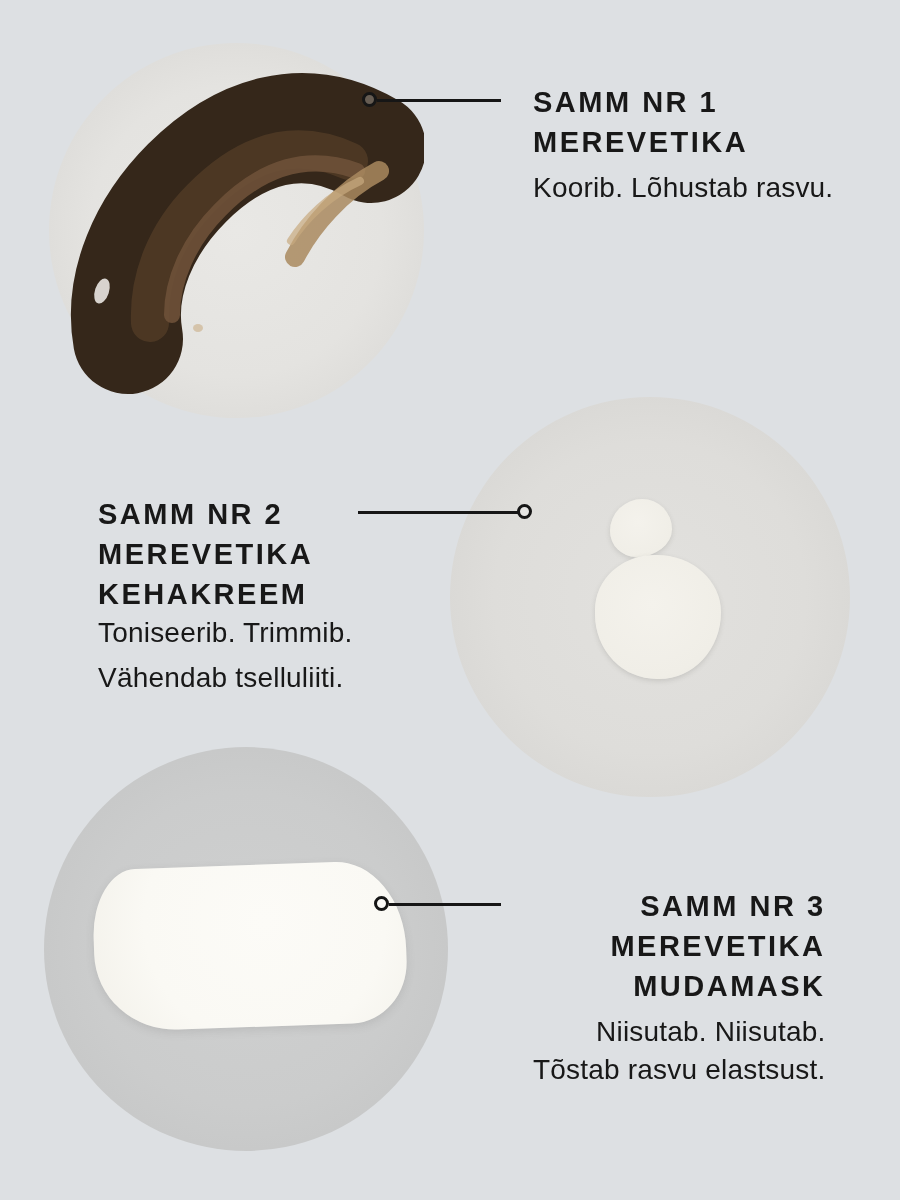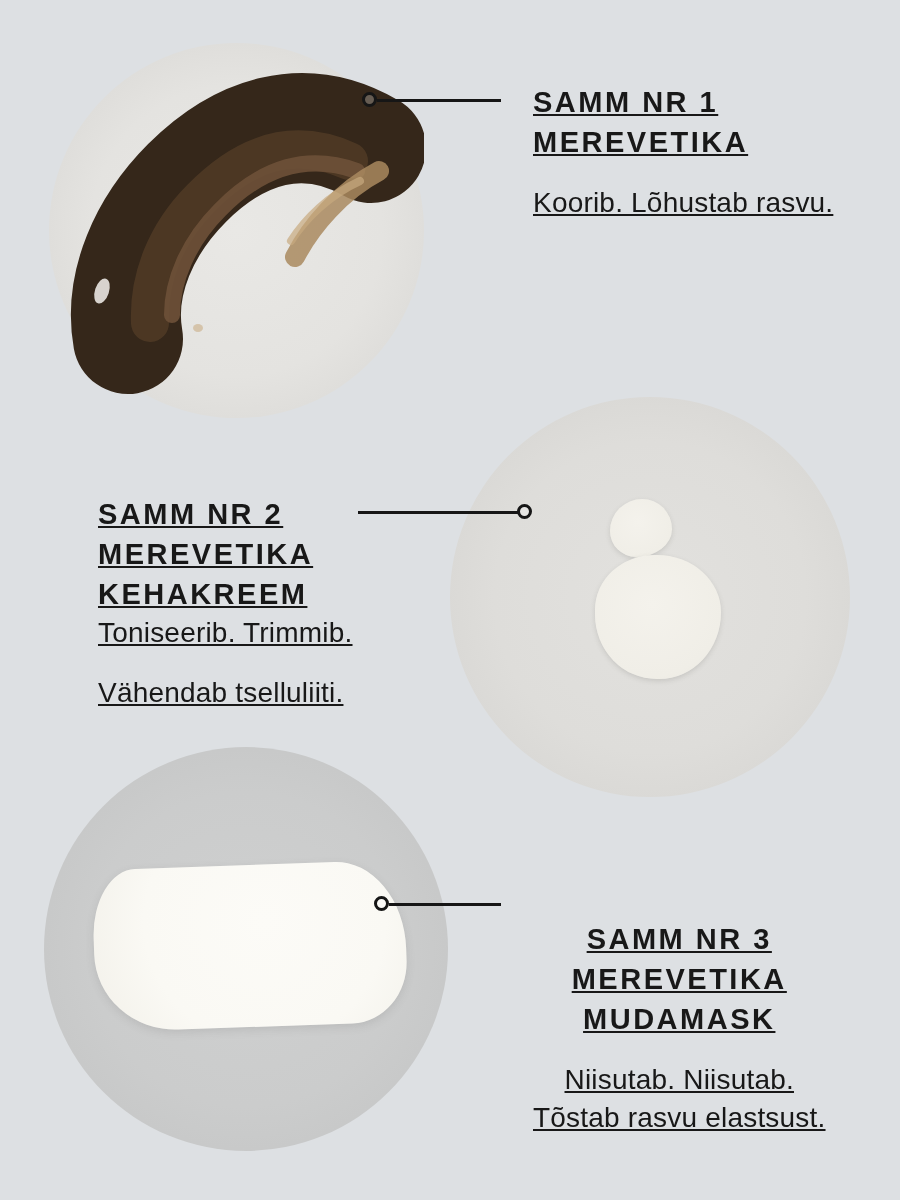--- a/index.html
+++ b/index.html
@@ -46,27 +46,27 @@
   .connector-line{position:absolute;height:3px;background:#161616;}
   .connector-dot{position:absolute;width:9px;height:9px;border:3.5px solid #161616;border-radius:50%;background:rgba(255,255,255,.25);}
   .c1-dot{left:362px;top:92px;}
   .c1-line{left:377px;top:99px;width:124px;}
   .c2-line{left:358px;top:511px;width:160px;}
   .c2-dot{left:517px;top:504px;}
   .c3-dot{left:374px;top:896px;}
   .c3-line{left:389px;top:903px;width:112px;}
 
   
-  .tb{position:absolute;text-decoration:underline;}
+  .tb{position:absolute;}
   .tb .h{font-weight:bold;font-size:29px;line-height:40px;letter-spacing:2.5px;}
   .tb .b{font-size:28px;line-height:38px;letter-spacing:.2px;}
-  .tb .b.first{margin-top:22px;}
+  .tb .b.first{margin-top:7px;}
   .tb-1{left:533px;top:82px;text-align:left;}
   .tb-2{left:98px;top:494px;width:284px;text-align:left;}
-  .tb-3{left:533px;top:919px;text-align:center;}
+  .tb-3{left:533px;top:886px;text-align:right;}
 </style>
 </head>
 <body>
 
 <div class="stage">
 
   <div class="dish dish-1">
     <svg class="mud-svg" viewBox="0 0 375 375">
       <path d="M 322,105 C 255,66 190,88 138,140 C 96,182 69,240 79,296" fill="none" stroke="#35271a" stroke-width="110" stroke-linecap="round"></path>
       <path d="M 300,118 C 244,93 196,110 152,155 C 117,190 99,235 101,280" fill="none" stroke="#503b26" stroke-width="38" stroke-linecap="round" opacity="0.85"></path>

